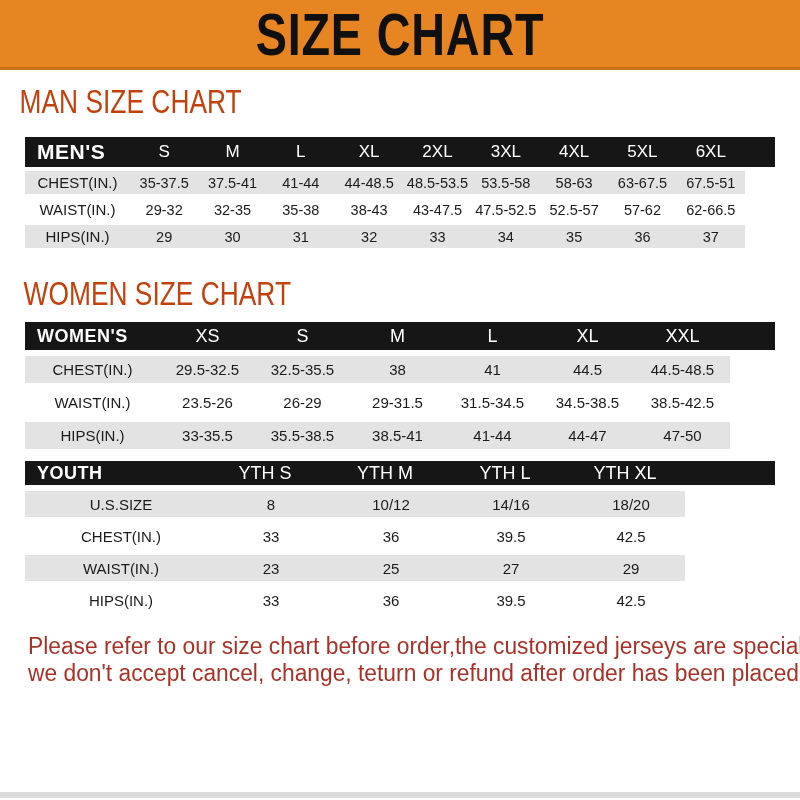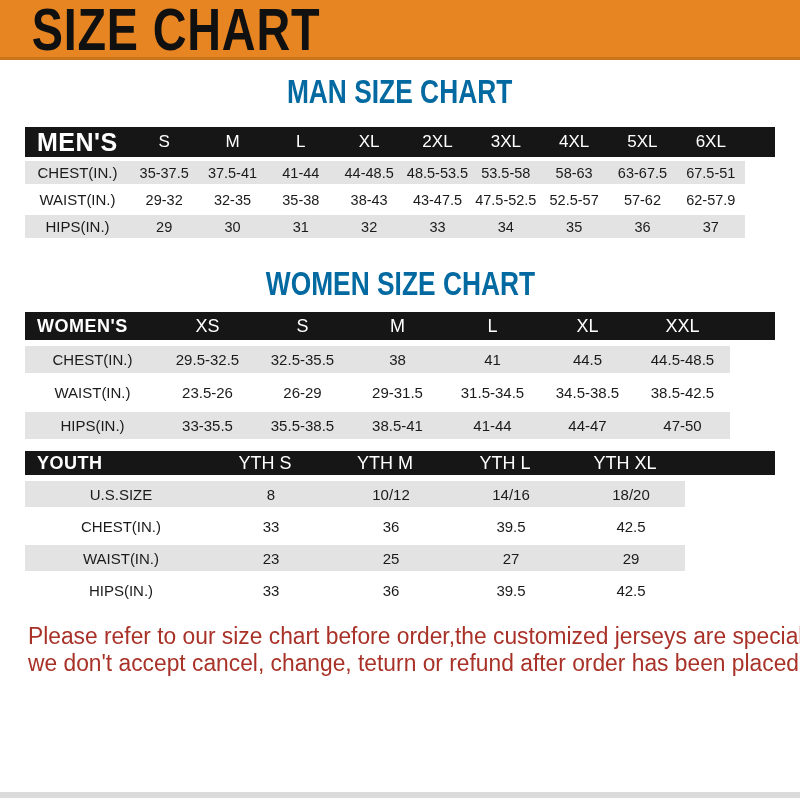--- a/index.html
+++ b/index.html
@@ -12,50 +12,50 @@
   }
   *{box-sizing:border-box;}
   html,body{margin:0;padding:0;}
   body{
     width:800px;height:800px;overflow:hidden;position:relative;
     background:#ffffff;
     font-family:"Liberation Sans",sans-serif;
     color:var(--ink);
   }
   .banner{
-    height:60px;background:var(--accent);
+    height:70px;background:var(--accent);
     border-bottom:3px solid var(--accent-edge);
-    display:flex;align-items:center;justify-content:flex-start;
+    display:flex;align-items:center;justify-content:center;
   }
   .banner-title{
     font-size:57px;font-weight:bold;color:#101010;
     transform:scale(0.82,1.04);white-space:nowrap;letter-spacing:1px;
   }
   .section-heading{
-    margin:0;text-align:center;font-weight:bold;color:#0369a1;
+    margin:0;text-align:left;font-weight:normal;color:#c2410c;
   }
   .section-heading .ht{
     display:inline-block;font-size:31px;transform:scale(0.85,1.05);
     white-space:nowrap;letter-spacing:0px;
   }
   #sec-man .section-heading{margin:15px 0 12px 0;}
   #sec-women .section-heading{margin:24px 0 4px 0;}
   #sec-youth .section-heading{margin:34px 0 12px 0;}
 
   table{
     width:750px;margin:0 auto;
     border-collapse:separate;border-spacing:0 4px;
     table-layout:fixed;
   }
   th{
     background:var(--bar);color:#ffffff;font-weight:normal;
     font-size:17px;text-align:center;padding:0;white-space:nowrap;
   }
   th.corner{
-    font-weight:bold;font-size:25px;text-align:left;
+    font-weight:bold;font-size:21px;text-align:left;
     padding-left:12px;letter-spacing:0.5px;
   }
   td{
     font-size:14.5px;text-align:center;padding:0;white-space:nowrap;
     color:#1b1b1b;
   }
   td.rlabel{font-size:15px;}
   tbody tr:nth-child(odd) td{background:var(--row-gray);}
   th.spacer,td.spacer{padding:0;}
 
@@ -137,21 +137,21 @@
         <tr>
           <td class="rlabel">WAIST(IN.)</td>
           <td>29-32</td>
           <td>32-35</td>
           <td>35-38</td>
           <td>38-43</td>
           <td>43-47.5</td>
           <td>47.5-52.5</td>
           <td>52.5-57</td>
           <td>57-62</td>
-          <td>62-57.9</td>
+          <td>62-66.5</td>
           <td class="spacer" style="background: transparent;"></td>
         </tr>
         <tr>
           <td class="rlabel">HIPS(IN.)</td>
           <td>29</td>
           <td>30</td>
           <td>31</td>
           <td>32</td>
           <td>33</td>
           <td>34</td>

